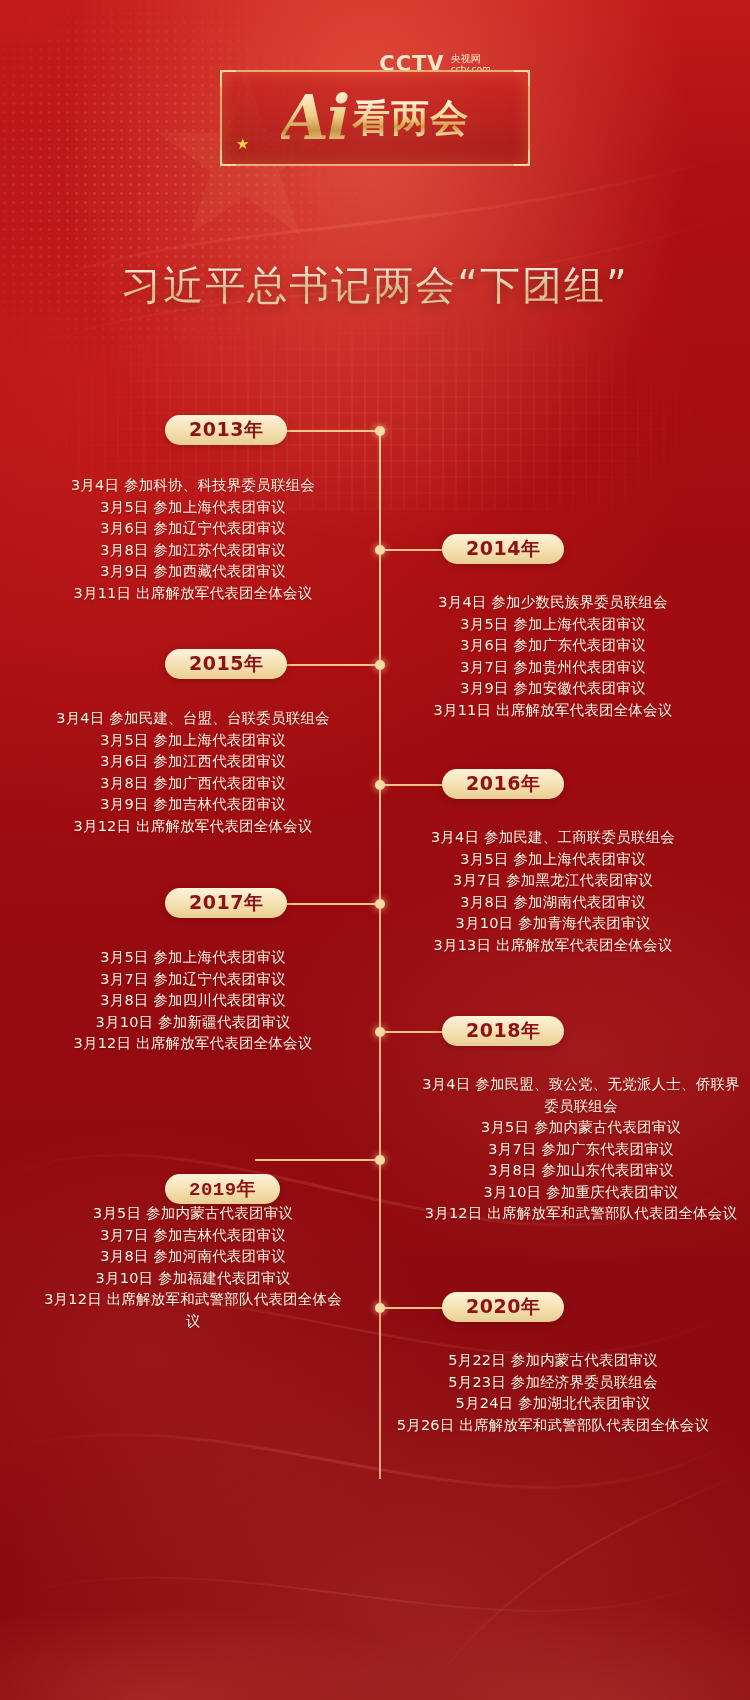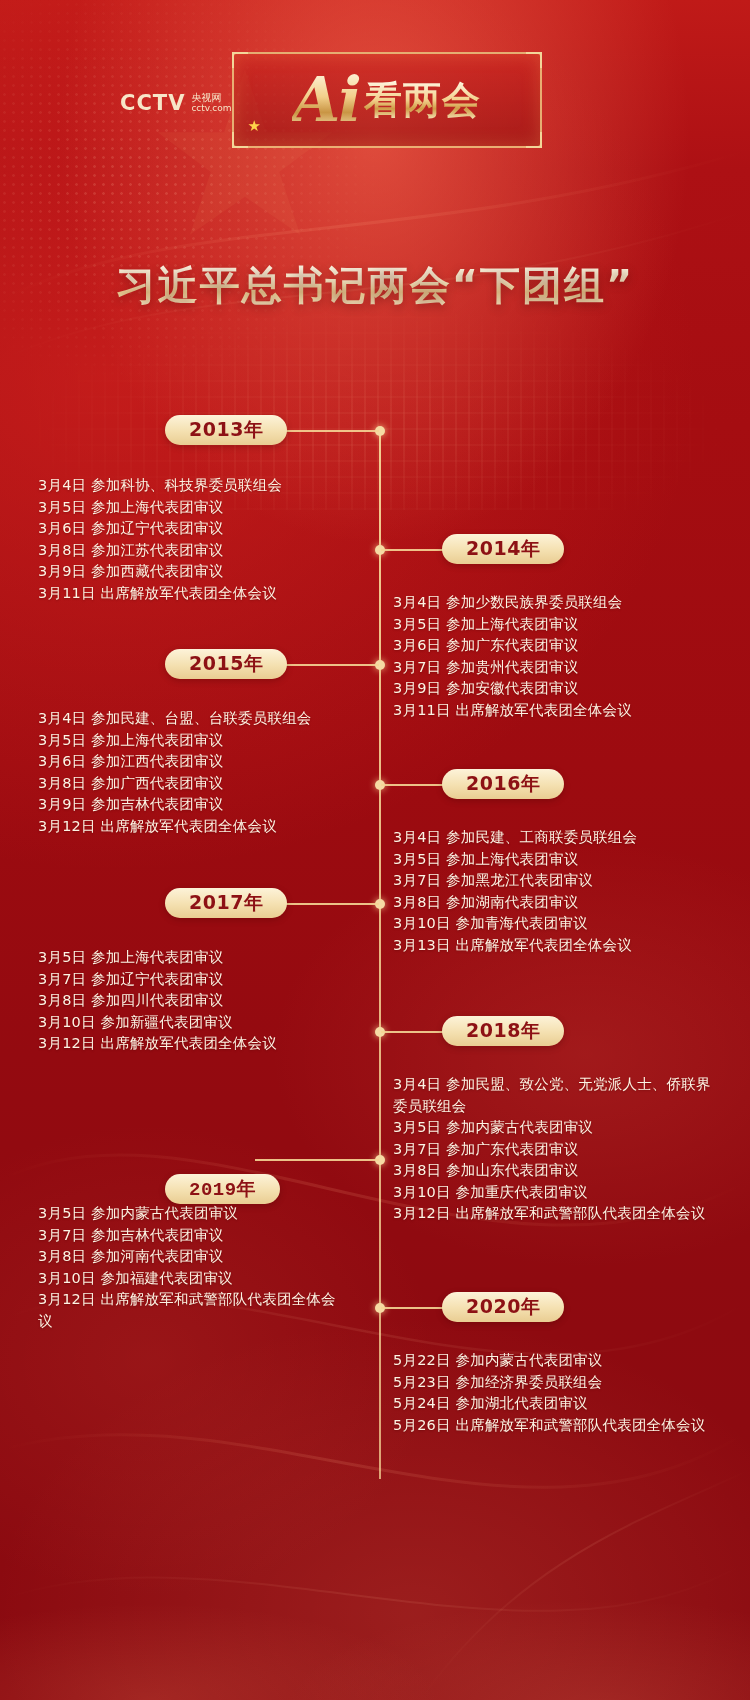--- a/index.html
+++ b/index.html
@@ -48,21 +48,21 @@
             mask-image: radial-gradient(ellipse 60% 80% at 50% 60%, #000 10%, rgba(0,0,0,0) 80%);
   }
   .star-faint {
     position:absolute; left:150px; top:60px; width:190px; height:190px;
     opacity:.16;
   }
 
   
   .logo-wrap {
     position:absolute; left:0; right:0; top:52px;
-    display:flex; align-items:center;
+    display:flex; flex-direction:column; align-items:center;
   }
   .cctv-line {
     display:flex; align-items:center; gap:6px;
     margin-left:120px;
     margin-bottom:-6px;
   }
   .cctv-text {
     font-family:"DejaVu Sans", sans-serif;
     font-weight:bold; font-size:21px; letter-spacing:1px;
     color:#f7e6c8;
@@ -112,21 +112,21 @@
   .badge-star {
     position:absolute; left:16px; bottom:14px;
     color:#ffd24a; font-size:15px; line-height:15px;
   }
 
   
   .main-title {
     position:absolute; left:0; right:0; top:258px;
     text-align:center;
     font-family:"DejaVu Sans", sans-serif;
-    font-weight:bold;
+    font-weight:normal;
     font-size:40px;
     letter-spacing:2px;
     background: linear-gradient(180deg,#fffaf0 0%, #fbeecb 40%, #eccf92 62%, #fdf3da 100%);
     -webkit-background-clip:text; background-clip:text; color:transparent;
     text-shadow: 0 3px 10px rgba(60,0,0,0.35);
   }
 
   
   .timeline {
     position:absolute; left:0; top:395px; width:750px; height:1230px;
@@ -163,20 +163,21 @@
   }
 
   .entry-list {
     position:absolute;
     color:#fdf4e4;
     font-family:"DejaVu Sans", sans-serif;
     font-size:14.5px;
     line-height:21.5px;
     letter-spacing:0.2px;
     text-shadow: 0 1px 2px rgba(70,0,0,0.35);
+    text-align: center;
   }
   .entry-list .row { white-space:normal; }
 
   .left-col  { left:38px;  width:310px; }
   .right-col { left:393px; width:320px; }
 
   
   .ribbon {
     position:absolute; left:0; right:0; bottom:0; height:230px;
     background:
@@ -297,21 +298,21 @@
     <div class="row">3月5日 参加上海代表团审议</div>
     <div class="row">3月7日 参加辽宁代表团审议</div>
     <div class="row">3月8日 参加四川代表团审议</div>
     <div class="row">3月10日 参加新疆代表团审议</div>
     <div class="row">3月12日 出席解放军代表团全体会议</div>
   </div>
 
   <span class="node" style="top:632px;"></span>
   <div class="connector" style="left:381px; top:636px; width:68px;"></div>
   <div class="year-pill" style="left:442px; top:621px;">2018年</div>
-  <div class="entry-list right-col" style="top:679px;">
+  <div class="entry-list right-col" style="top:679px;margin-left:28px;">
     <div class="row">3月4日 参加民盟、致公党、无党派人士、侨联界委员联组会</div>
     <div class="row">3月5日 参加内蒙古代表团审议</div>
     <div class="row">3月7日 参加广东代表团审议</div>
     <div class="row">3月8日 参加山东代表团审议</div>
     <div class="row">3月10日 参加重庆代表团审议</div>
     <div class="row">3月12日  出席解放军和武警部队代表团全体会议</div>
   </div>
 
   <span class="node" style="top:760px;"></span>
   <div class="connector" style="left:255px; top:764px; width:124px;"></div>

